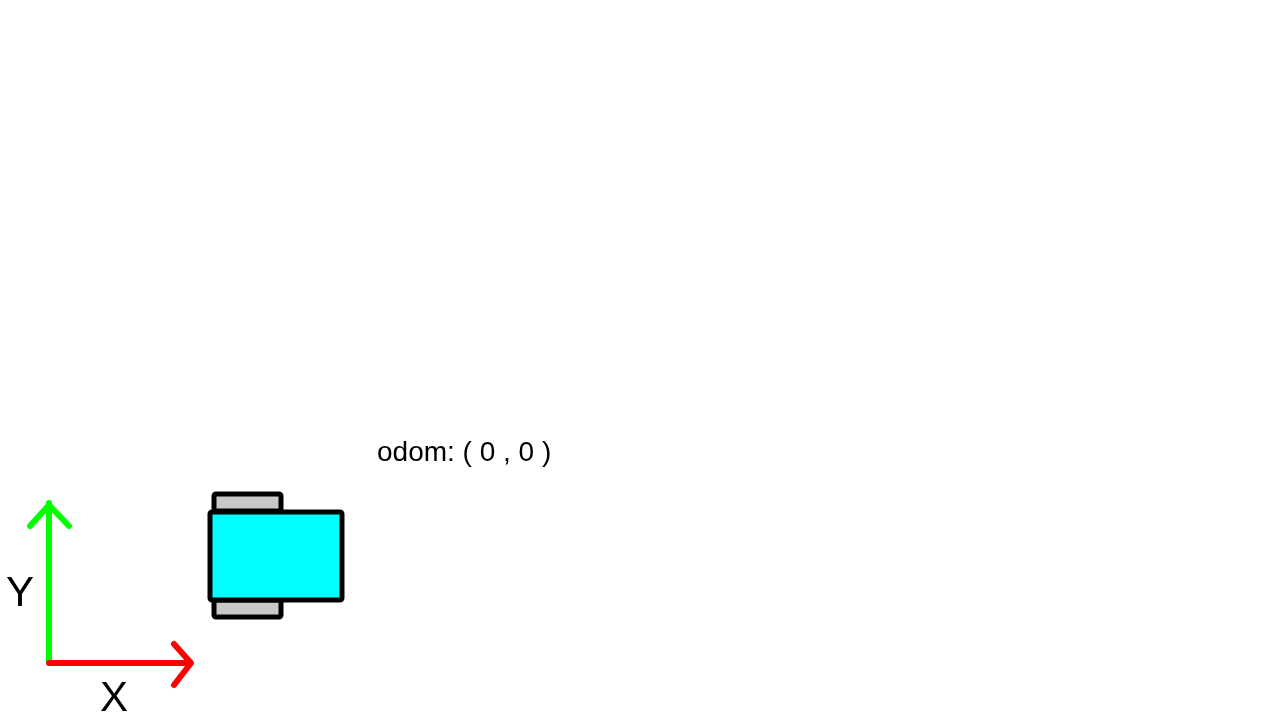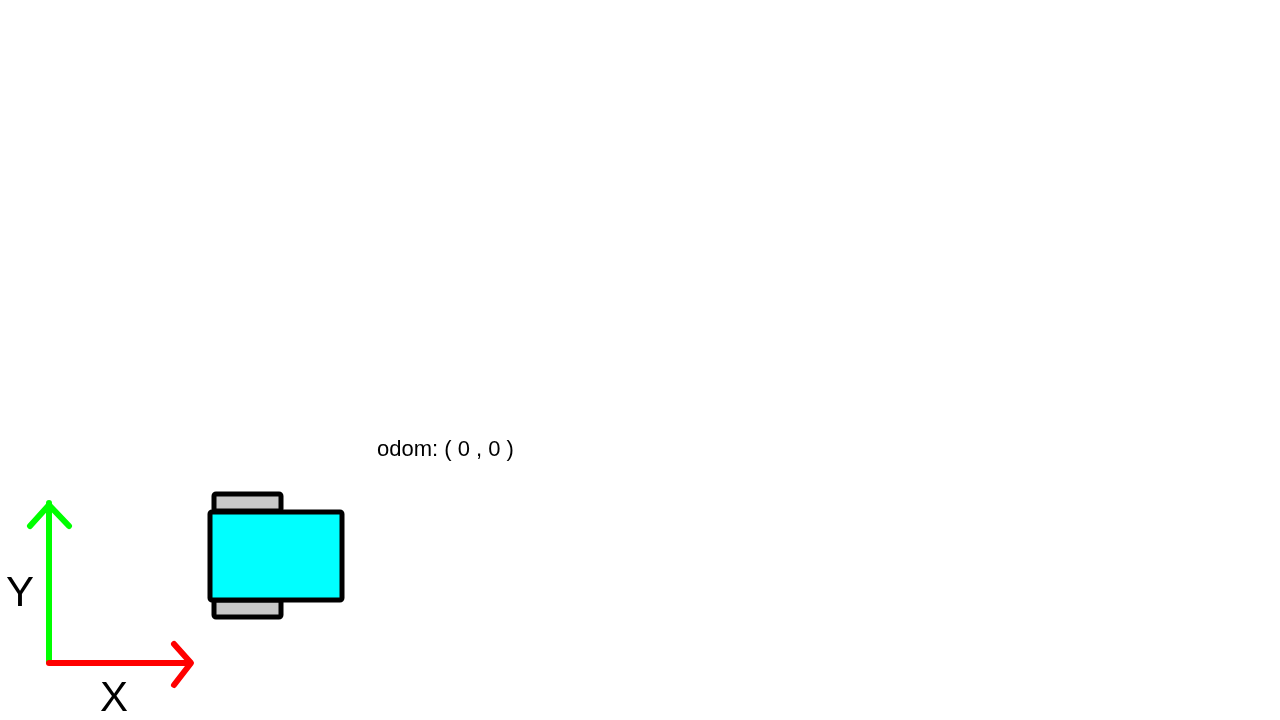--- a/index.html
+++ b/index.html
@@ -1,18 +1,18 @@
 <!DOCTYPE html>
 <html><head>
 <meta charset="utf-8">
 <style>
   html, body { margin: 0; padding: 0; background: #ffffff; }
   body { width: 1280px; height: 720px; position: relative; overflow: hidden; font-family: "Liberation Sans", sans-serif; }
   #scene { position: absolute; left: 0; top: 0; }
-  .odom { position: absolute; left: 377px; top: 436px; font-size: 22px; color: #000; white-space: pre; }
+  .odom { position: absolute; left: 377px; top: 436px; font-size: 28px; color: #000; white-space: pre; }
   .axis-label { position: absolute; font-size: 42px; color: #000; line-height: 1; }
   .label-y { left: 6px; top: 571px; }
   .label-x { left: 100px; top: 676px; }
 </style>
 </head>
 <body>
 
 <svg id="scene" width="1280" height="720">
   <g stroke="#00ff00" stroke-width="6" stroke-linecap="round" stroke-linejoin="round" fill="none">
     <line x1="49" y1="662" x2="49" y2="503"></line>

